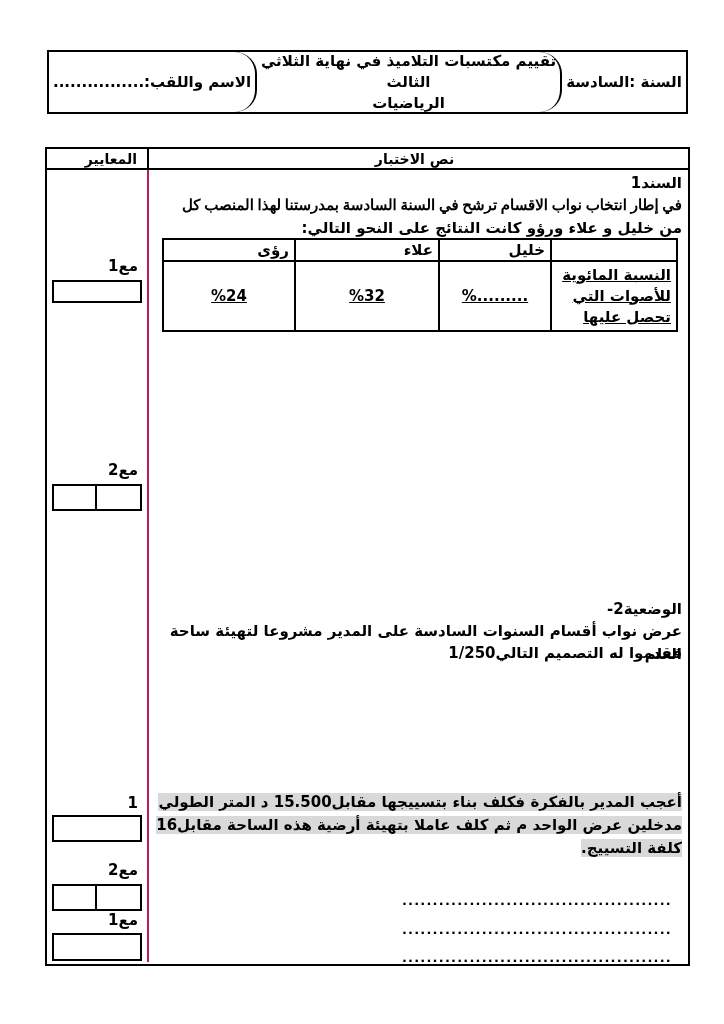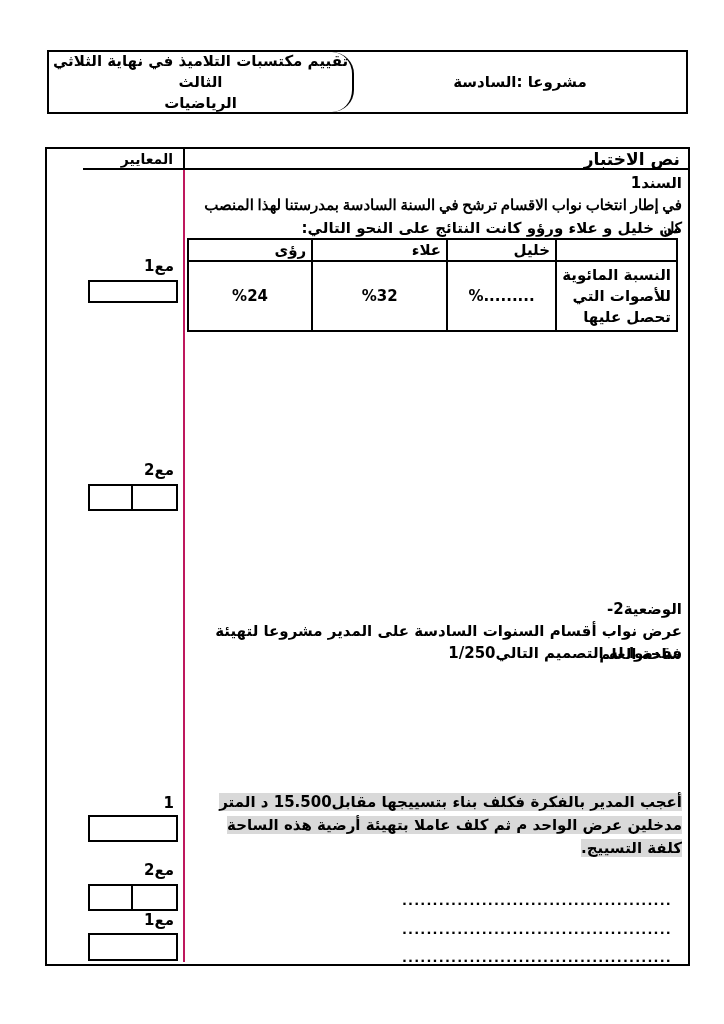--- a/index.html
+++ b/index.html
@@ -20,28 +20,27 @@
   .header-cell { display:flex; align-items:center; justify-content:center; text-align:center;border-radius:22px; }
   .cell-name  { width:208px; border-right:2px solid #000; font-size:15px; direction:rtl; }
   .cell-title { width:305px; border-right:2px solid #000; font-size:15px; direction:rtl;
                 flex-direction:column; line-height:21px; }
   .cell-year  { flex:1; font-size:15px; direction:rtl; }
 
   
   .main-table {
     left:45px; top:147px; width:645px; height:819px;
     border:2px solid #000;
-    padding-left:36px;
   }
   .main-header-row { display:flex; direction:ltr; height:21px; border-bottom:2px solid #000; }
   .criteria-head {
     width:102px; border-right:2px solid #000; direction:rtl;
     font-size:14px; text-align:right; padding:0 10px 0 0; line-height:20px;
   }
-  .test-head { flex:1; direction:rtl; font-size:17px; text-align:right; padding:0 8px 0 0; line-height:20px; }
+  .test-head { flex:1; direction:rtl; font-size:14px; text-align:center; padding:0 8px 0 0; line-height:20px; }
 
   .main-body { position:relative; display:flex; direction:ltr; height:792px; }
   .criteria-col { width:102px; border-right:2px solid #be185d; position:relative; direction:rtl; }
   .content-col  { flex:1; position:relative; direction:rtl; }
 
   
   .crit-label { position:absolute; right:0; left:0; text-align:right; padding-right:9px; font-size:15px; }
   .crit-box   { position:absolute; border:2px solid #000; background:#fff; }
   .crit-box .split { position:absolute; top:0; bottom:0; right:50%; width:2px; background:#000; }
 
@@ -50,43 +49,46 @@
 
   
   .results-table {
     position:absolute; top:68px; left:2px; right:10px;
     border-collapse:collapse; direction:rtl; table-layout:fixed;
   }
   .results-table td, .results-table th {
     border:2px solid #000; font-size:15px; font-weight:bold; padding:1px 5px;
   }
   .results-table .hrow th { height:22px; text-align:right; }
-  .results-table .vrow td { height:70px; }
+  .results-table .vrow td { height:70px;text-decoration:underline; }
   .col-label { width:126px; }
   .col-khalil { width:112px; }
   .col-alaa { width:144px; }
   .col-roua { width:132px; }
   .row-label { text-align:right; line-height:21px; vertical-align:middle; }
   .val-cell { text-align:center; vertical-align:middle; }
 
   .hl { background:#d9d9d9; }
 
   .dots-line { position:absolute; right:0; left:0; text-align:right; padding-right:16px;
                font-size:13px; letter-spacing:1.2px; line-height:29px; direction:ltr; text-align:right; }
 </style>
 </head>
 <body>
 
 <div class="abs header-table">
+  <div class="header-cell cell-name">
+    <span>الاسم واللقب:................</span>
+  </div>
   <div class="header-cell cell-title">
     <span>تقييم مكتسبات التلاميذ في نهاية الثلاثي الثالث</span>
     <span>الرياضيات</span>
   </div>
   <div class="header-cell cell-year">
-    <span>مشروعا :السادسة</span>
+    <span>السنة :السادسة</span>
   </div>
 </div>
 
 <div class="abs main-table">
 
   <div class="main-header-row">
     <div class="criteria-head">المعايير</div>
     <div class="test-head">نص الاختبار</div>
   </div>
 

